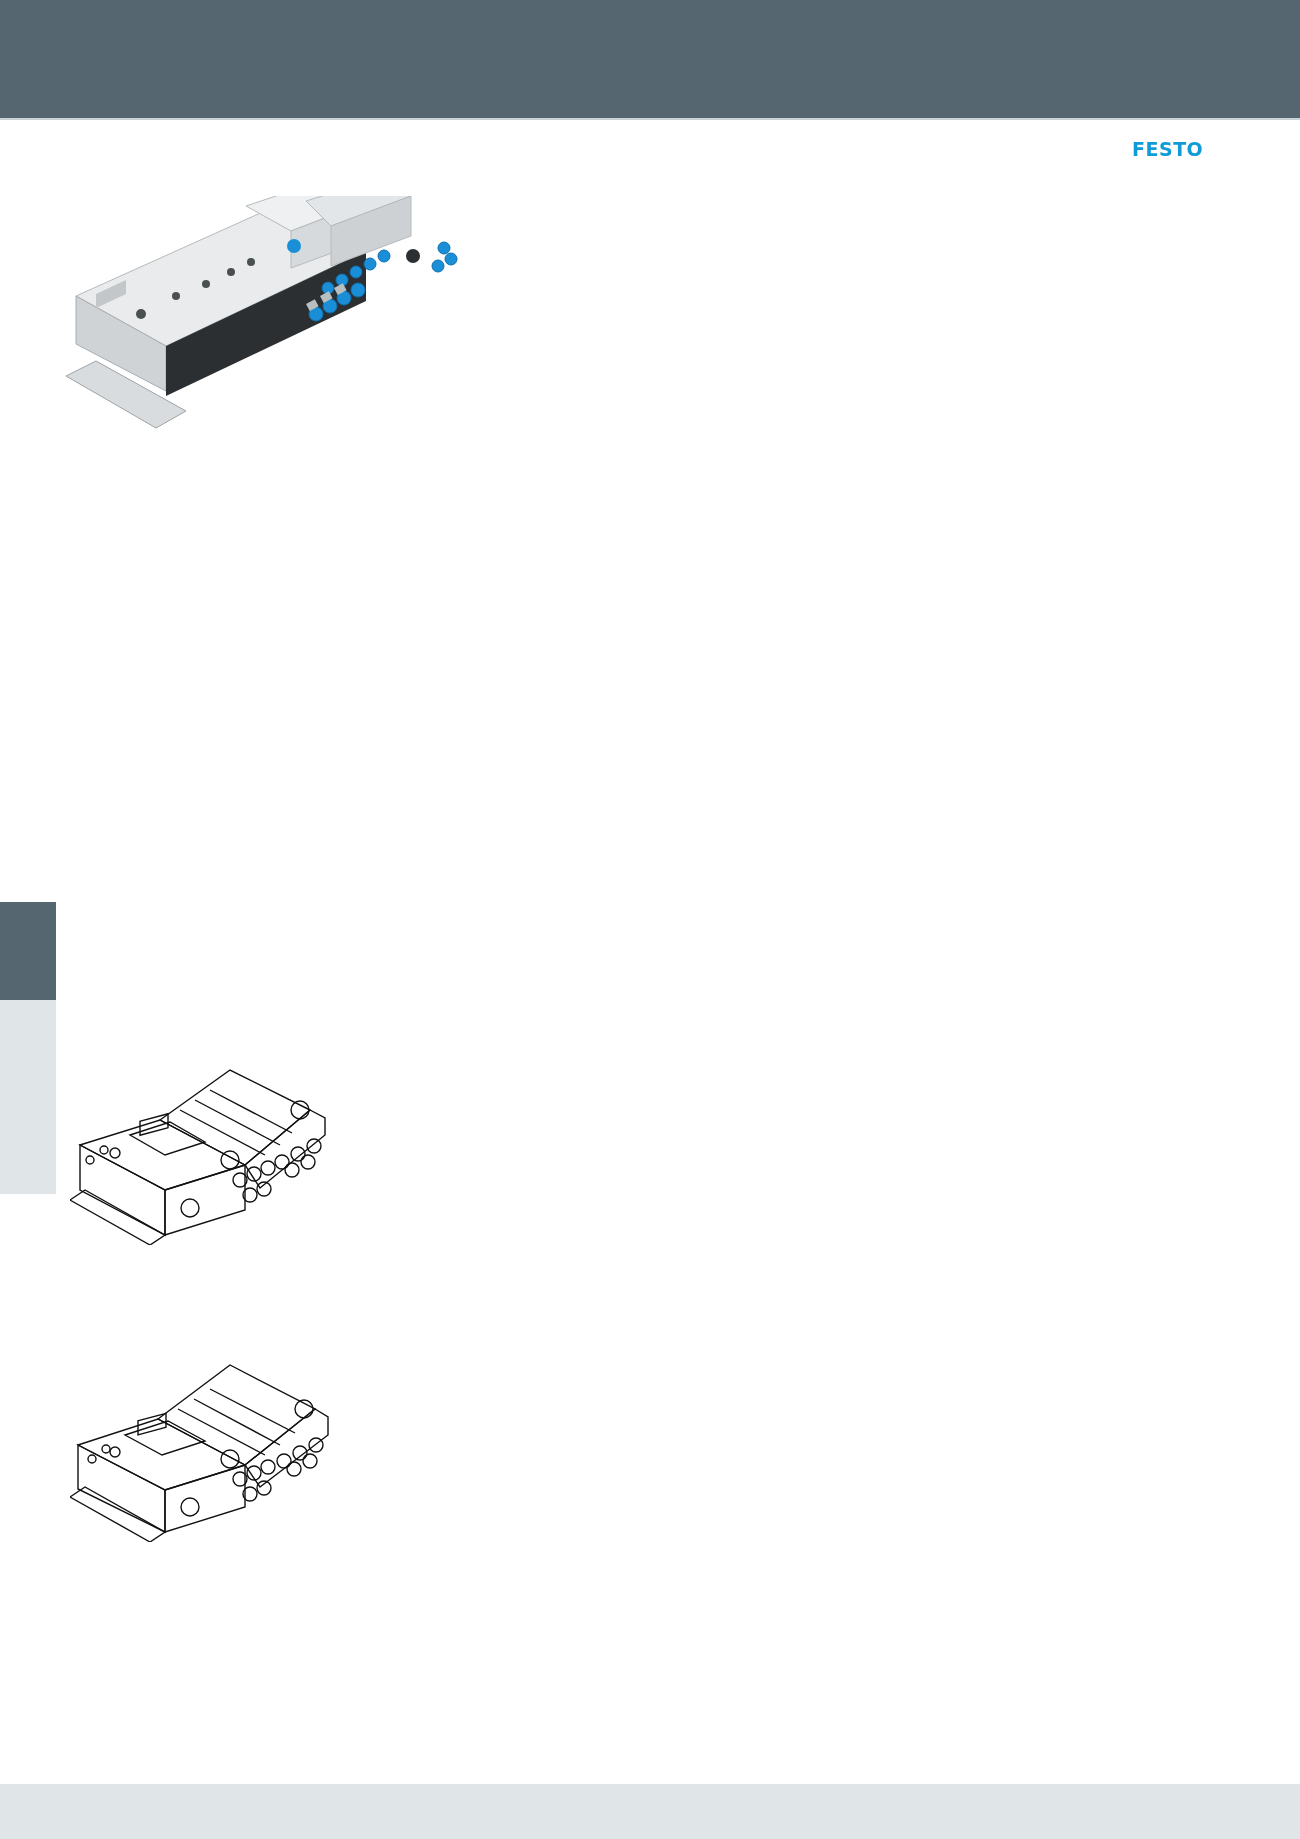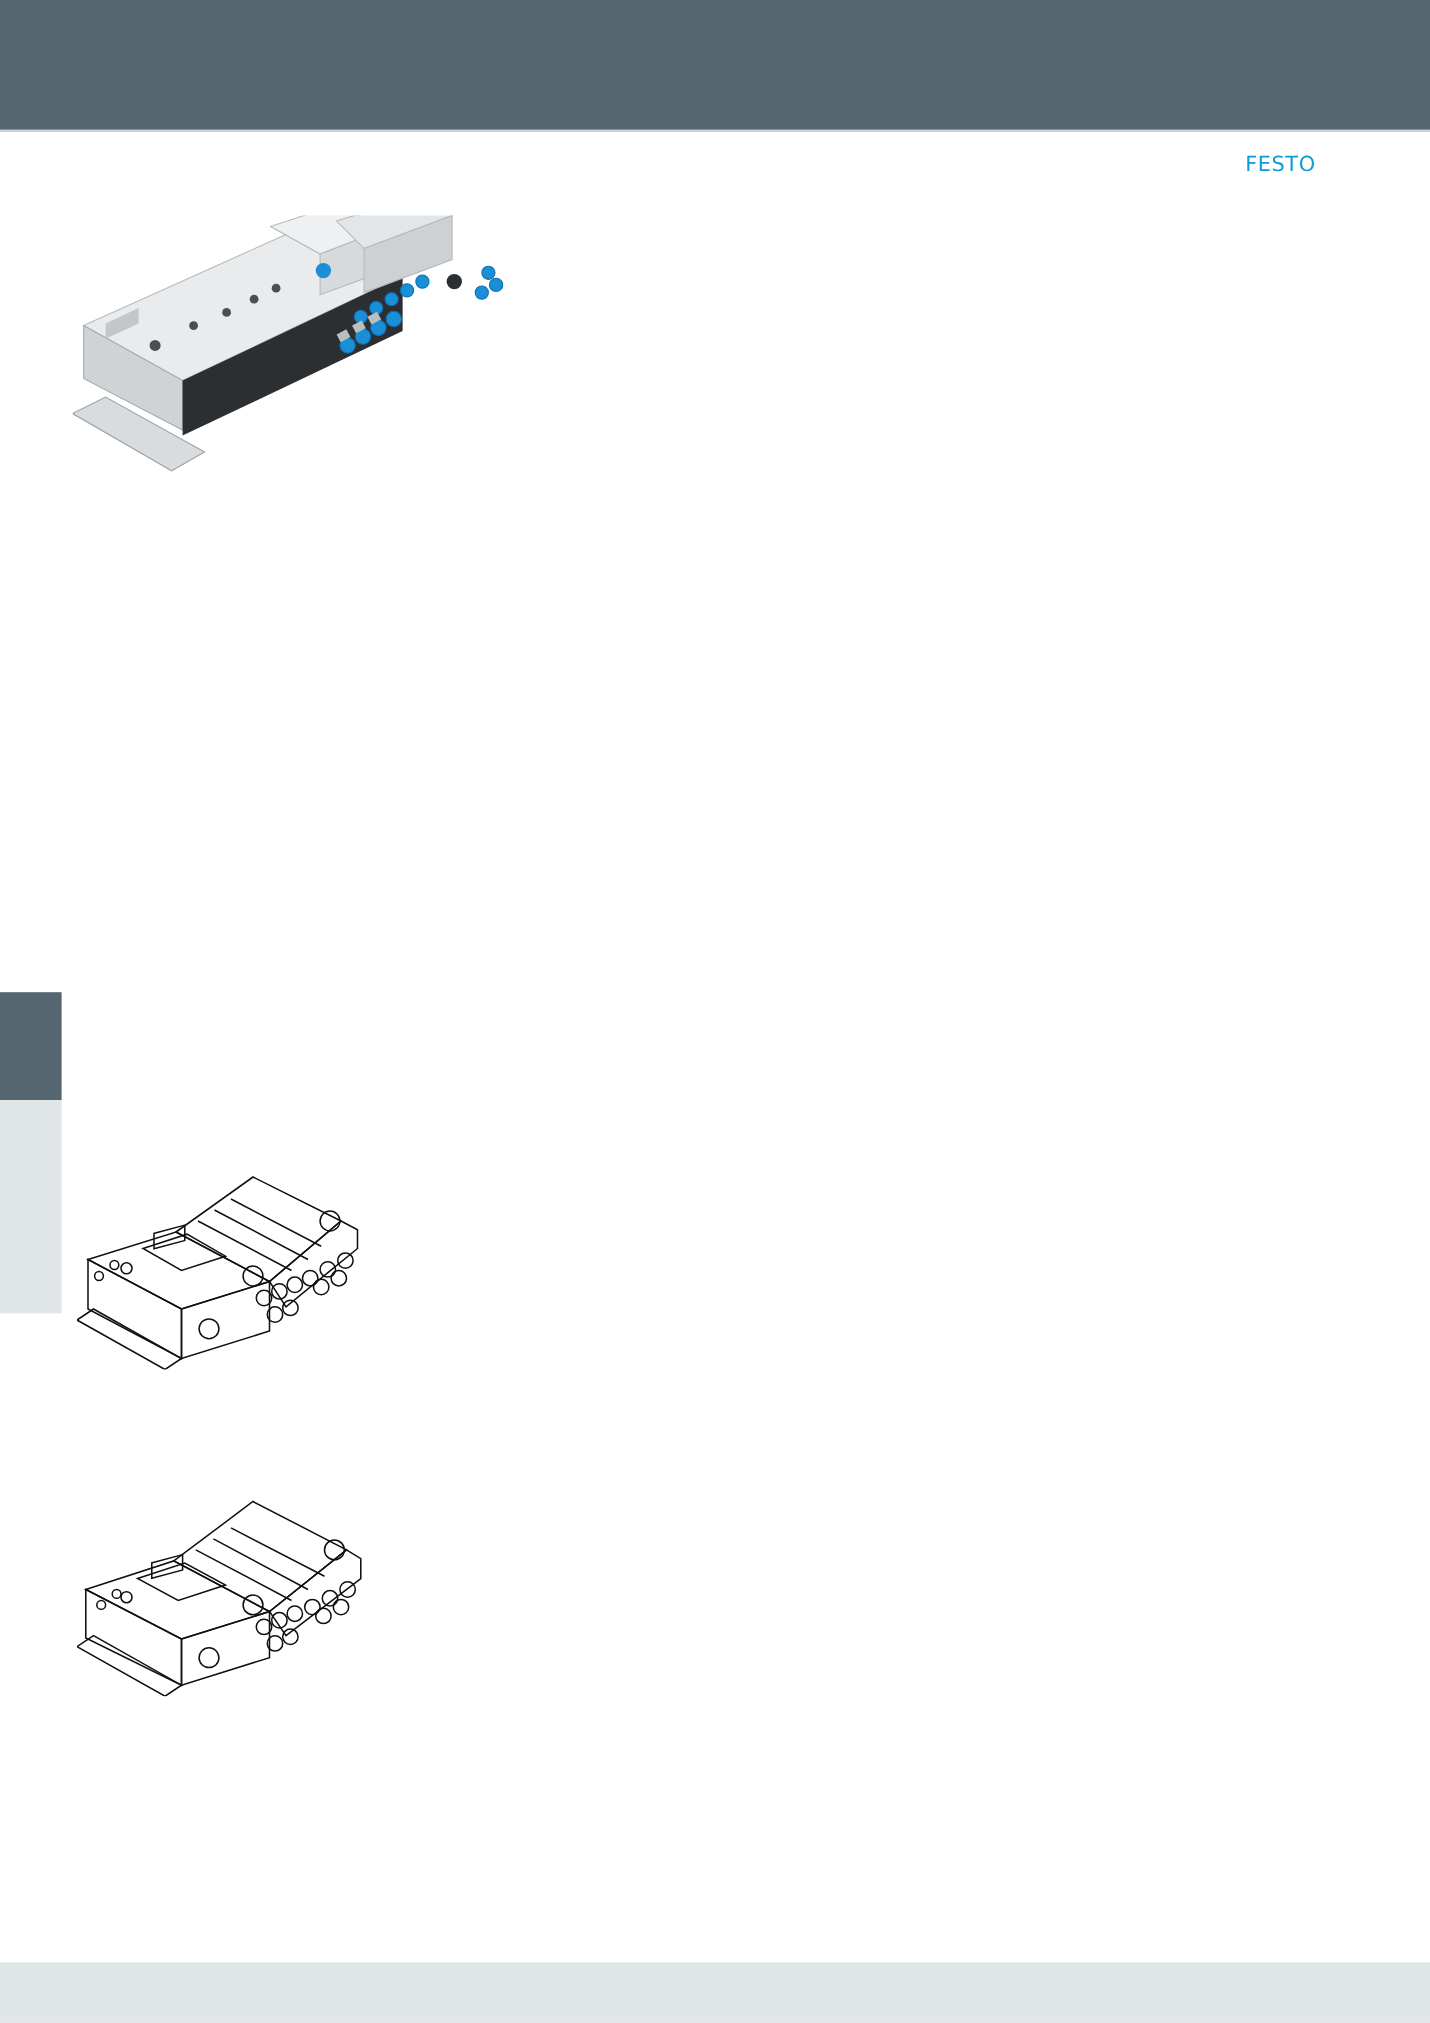--- a/index.html
+++ b/index.html
@@ -10,21 +10,21 @@
       position: absolute; left: 0; top: 0; width: 1300px; height: 118px;
       background: #566670;
     }
     .header-band::after {
       content: ""; position: absolute; left: 0; bottom: -2px; width: 100%; height: 2px;
       background: #c9d2d6;
     }
 
     .brand-logo {
       position: absolute; left: 1132px; top: 139px;
-      font-family: "DejaVu Sans", sans-serif; font-weight: normal;
+      font-family: "DejaVu Sans", sans-serif; font-weight: bold;
       font-size: 19px; letter-spacing: 0.5px; color: #0f9bd7;
       line-height: 20px;
     }
 
     .side-tab-dark {
       position: absolute; left: 0; top: 902px; width: 56px; height: 98px;
       background: #566670;
     }
     .side-tab-light {
       position: absolute; left: 0; top: 1000px; width: 56px; height: 194px;

